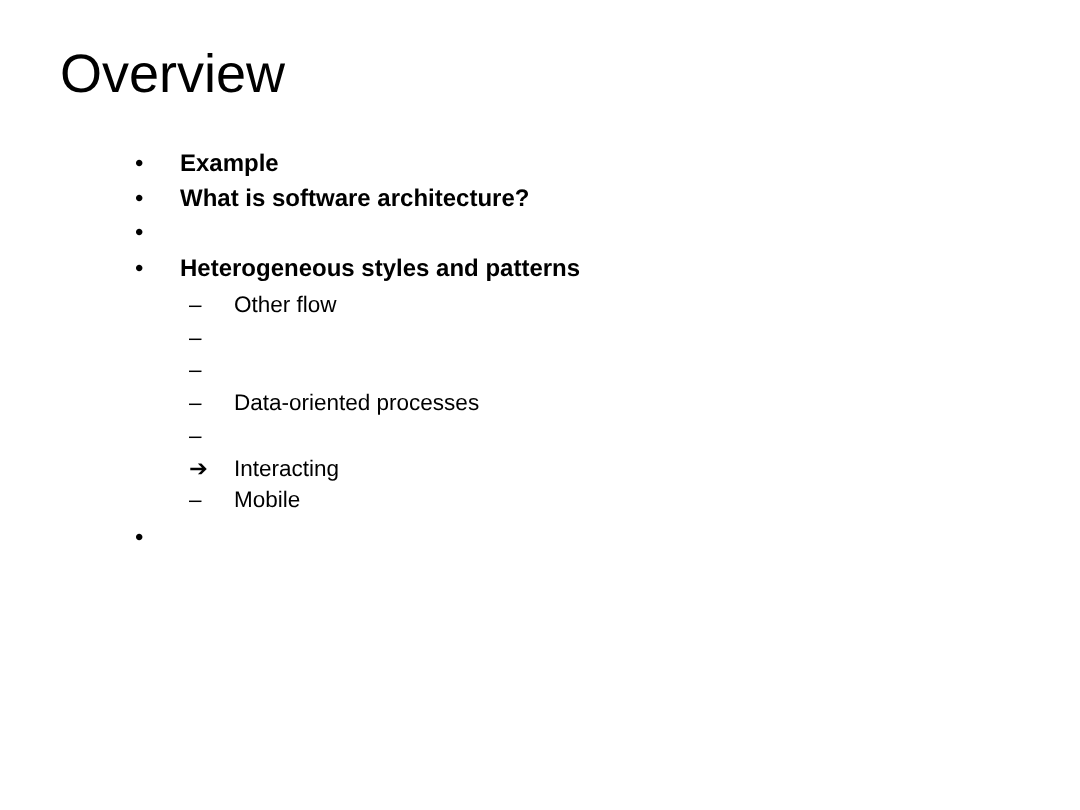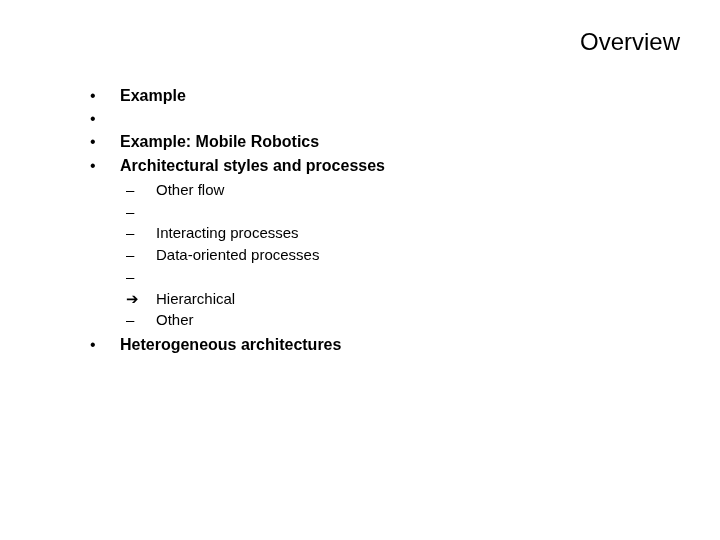--- a/index.html
+++ b/index.html
@@ -11,22 +11,22 @@
     font-family: Arial, Helvetica, sans-serif;
     color: #000;
   }
   .slide {
     width: 720px;
     height: 540px;
     box-sizing: border-box;
     padding: 28px 40px 40px 40px;
   }
   .title {
-    text-align: right;
-    font-size: 24px;
+    text-align: left;
+    font-size: 36px;
     font-weight: 400;
     margin: 0 0 28px 0;
   }
   .content {
     padding-left: 50px;
   }
   .row {
     display: flex;
     align-items: baseline;
     line-height: 1.45;
@@ -66,58 +66,56 @@
   <h1 class="title">Overview</h1>
 
   <div class="content">
 
     <div class="row lvl1">
       <span class="bullet">•</span>
       <span>Example</span>
     </div>
     <div class="row lvl1">
       <span class="bullet">•</span>
+      <span>What is software architecture?</span>
     </div>
     <div class="row lvl1">
       <span class="bullet">•</span>
-      <span>Example: Mobile Robotics</span>
     </div>
     <div class="row lvl1">
       <span class="bullet">•</span>
-      <span>Architectural styles and processes</span>
+      <span>Heterogeneous styles and patterns</span>
     </div>
 
     <div class="lvl2-wrap">
       <div class="row lvl2">
         <span class="bullet">–</span>
         <span>Other flow</span>
       </div>
       <div class="row lvl2">
         <span class="bullet">–</span>
       </div>
       <div class="row lvl2">
         <span class="bullet">–</span>
-        <span>Interacting processes</span>
       </div>
       <div class="row lvl2">
         <span class="bullet">–</span>
         <span>Data-oriented processes</span>
       </div>
       <div class="row lvl2">
         <span class="bullet">–</span>
       </div>
       <div class="row lvl2">
         <span class="bullet arrow">➔</span>
-        <span>Hierarchical</span>
+        <span>Interacting</span>
       </div>
       <div class="row lvl2">
         <span class="bullet">–</span>
-        <span>Other</span>
+        <span>Mobile</span>
       </div>
     </div>
 
     <div class="row lvl1">
       <span class="bullet">•</span>
-      <span>Heterogeneous architectures</span>
     </div>
 
   </div>
 </div>
 
 </body></html>

